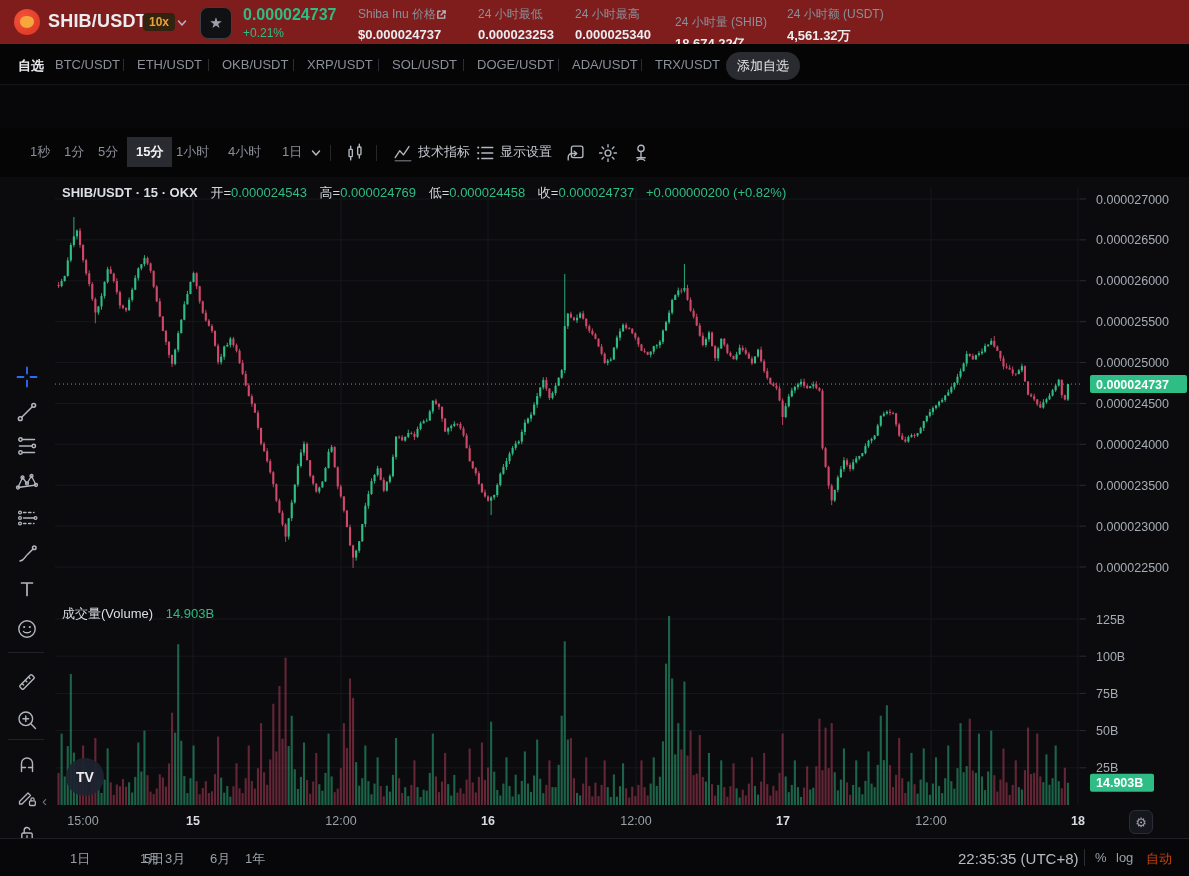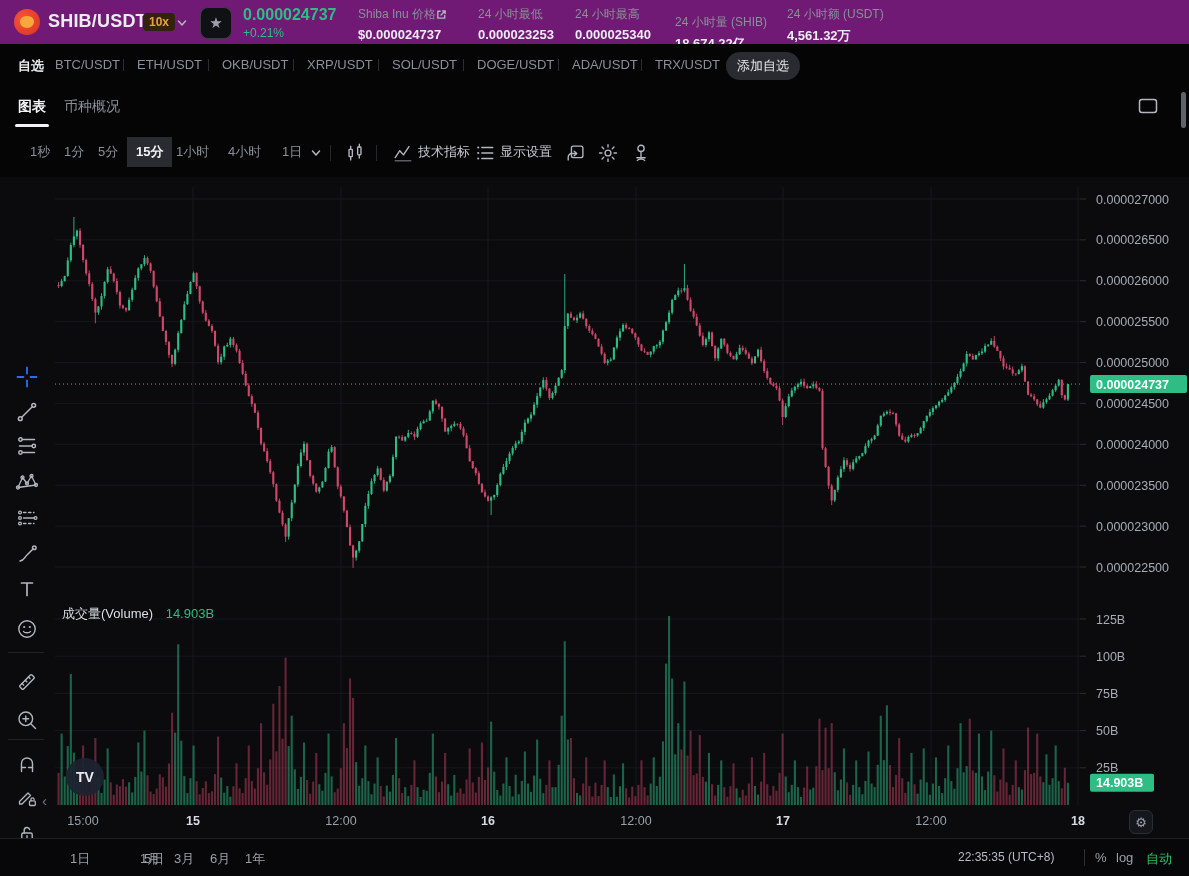--- a/index.html
+++ b/index.html
@@ -1,18 +1,18 @@
 <!DOCTYPE html>
 <html><head>
 <meta charset="utf-8">
 <style>
   html,body{margin:0;padding:0;background:#000;}
   .app{position:relative;width:1189px;height:876px;background:#070709;font-family:"Liberation Sans",sans-serif;color:#eaecef;overflow:hidden;}
   
-  .topbar{position:absolute;top:0;left:0;width:100%;height:44px;background:#701a75;}
+  .topbar{position:absolute;top:0;left:0;width:100%;height:44px;background:#7f1d1d;}
   .logo{position:absolute;left:14px;top:9px;width:26px;height:26px;border-radius:50%;background:radial-gradient(circle at 35% 35%,#f4543a,#d93321);}
   .logo .face{position:absolute;left:6px;top:7px;width:14px;height:12px;background:#f7a83c;border-radius:45% 45% 50% 50%;}
   .sym{position:absolute;left:48px;top:11px;font-size:18px;font-weight:bold;letter-spacing:.2px;}
   .levbadge{position:absolute;left:143px;top:13px;font-size:12px;font-weight:bold;color:#e8a33d;background:#33230e;border-radius:4px;padding:2px 6px;}
   .chev{position:absolute;width:12px;height:12px;}
   .starbtn{position:absolute;left:200px;top:7px;width:30px;height:30px;border:1px solid #3c3e44;border-radius:8px;display:flex;align-items:center;justify-content:center;color:#9ba0aa;font-size:15px;background:#101114;}
   .hprice{position:absolute;left:243px;top:6px;font-size:16px;font-weight:bold;color:#2ebd85;}
   .hchange{position:absolute;left:243px;top:26px;font-size:12px;color:#2ebd85;}
   .stat{position:absolute;top:6px;}
   .stat .lb{font-size:12px;color:#8b8f98;white-space:nowrap;display:flex;align-items:center;gap:0;}
@@ -55,25 +55,25 @@
   .legend .ch{color:#2ebd85;margin-left:8px;}
   .vollabel{position:absolute;left:62px;top:428px;font-size:13px;}
   .vollabel .lb{color:#dcdfe4;}
   .vollabel .vl{color:#2ebd85;margin-left:9px;}
   .tvmark{position:absolute;left:66px;top:581px;width:38px;height:38px;border-radius:50%;background:#1d2330;display:flex;align-items:center;justify-content:center;color:#fff;font-weight:bold;font-size:14px;opacity:.92;}
   .collapser{position:absolute;left:42px;top:615px;color:#76787f;font-size:15px;}
   .axgear{position:absolute;left:1129px;top:633px;width:22px;height:22px;border-radius:6px;background:#15171d;border:1px solid #2a2d35;color:#9aa0a8;font-size:13px;display:flex;align-items:center;justify-content:center;}
   
   .botbar{position:absolute;top:838px;left:0;width:100%;height:38px;background:#070709;border-top:1px solid #1e2026;}
   .range{position:absolute;top:11px;font-size:13px;color:#9aa0a8;}
-  .clock{position:absolute;left:958px;top:11px;font-size:12px;color:#b6bac3;}
+  .clock{position:absolute;left:958px;top:11px;font-size:15px;color:#b6bac3;}
   .bdiv{position:absolute;left:1084px;top:10px;width:1px;height:17px;background:#2b2d33;}
   .pctbtn{position:absolute;left:1095px;top:11px;font-size:13px;color:#9aa0a8;}
   .logbtn{position:absolute;left:1116px;top:11px;font-size:13px;color:#9aa0a8;}
-  .autobtn{position:absolute;left:1146px;top:11px;font-size:13px;color:#22c55e;}
+  .autobtn{position:absolute;left:1146px;top:11px;font-size:13px;color:#c2410c;}
   svg.ic{stroke:#b2b6bf;fill:none;stroke-width:1.5;stroke-linecap:round;stroke-linejoin:round;}
 </style>
 </head>
 <body>
 
 <div class="app">
 
   <div class="topbar">
     <div class="logo">
         <div class="face"></div>
@@ -129,31 +129,20 @@
     <div class="pair" style="left:392px;">SOL/USDT</div>
     <div class="pdiv" style="left:463px;"></div>
     <div class="pair" style="left:477px;">DOGE/USDT</div>
     <div class="pdiv" style="left:558px;"></div>
     <div class="pair" style="left:572px;">ADA/USDT</div>
     <div class="pdiv" style="left:641px;"></div>
     <div class="pair" style="left:655px;">TRX/USDT</div>
     <div class="addfav">添加自选</div>
   </div>
 
-  <div class="tabsrow">
-    <div class="tab1">图表</div>
-    <div class="tab1u"></div>
-    <div class="tab2">币种概况</div>
-    <div class="recticon">
-      <svg class="ic" width="20" height="16" viewBox="0 0 20 16">
-          <rect x="1.5" y="1.5" width="17" height="13" rx="2.5"></rect>
-        </svg>
-    </div>
-    <div class="scrollthumb"></div>
-  </div>
 
   <div class="toolrow">
     <div class="tv-int" style="left:30px;">1秒</div>
     <div class="tv-int" style="left:64px;">1分</div>
     <div class="tv-int" style="left:98px;">5分</div>
     <div class="tv-int active" style="left:127px;">15分</div>
     <div class="tv-int" style="left:176px;">1小时</div>
     <div class="tv-int" style="left:228px;">4小时</div>
     <div class="tv-int" style="left:282px;">1日</div>
     <svg class="chev ic" style="position:absolute;left:310px;top:19px;" viewBox="0 0 12 12">
@@ -1364,34 +1353,42 @@
           </svg></div>
       <div class="dicon" style="top:676px;">
         <svg class="ic" width="24" height="24" viewBox="0 0 24 24" style="stroke-width:1.3;">
             <path d="M3.5 11.5c2.3-3.7 5.4-5.6 8.5-5.6s6.2 1.9 8.5 5.6c-2.3 3.7-5.4 5.6-8.5 5.6s-6.2-1.9-8.5-5.6z"></path>
             <circle cx="12" cy="11.5" r="2.6"></circle>
             <path d="M16.8 20.2l4.4-2.6"></path>
           </svg></div>
 
     </div>
 
+    <div class="legend">
+      <span class="s">SHIB/USDT · 15 · OKX</span>
+      <span class="lb">开=</span><span class="vl">0.000024543</span>
+      <span class="lb">高=</span><span class="vl">0.000024769</span>
+      <span class="lb">低=</span><span class="vl">0.000024458</span>
+      <span class="lb">收=</span><span class="vl">0.000024737</span>
+      <span class="ch">+0.000000200 (+0.82%)</span>
+    </div>
     <div class="vollabel">
       <span class="lb">成交量(Volume)</span>
       <span class="vl">14.903B</span>
     </div>
     <div class="tvmark">TV</div>
     <div class="collapser">‹</div>
     <div class="axgear">⚙</div>
   </div>
 
   <div class="botbar">
     <div class="range" style="left:70px;">1日</div>
     <div class="range" style="left:108px;margin-left:36px;">5日</div>
     <div class="range" style="left:140px;">1月</div>
-    <div class="range" style="left:174px;">3月</div>
+    <div class="range" style="left:165px;">3月</div>
     <div class="range" style="left:210px;">6月</div>
     <div class="range" style="left:245px;">1年</div>
     <div class="clock">22:35:35 (UTC+8)</div>
     <div class="bdiv"></div>
     <div class="pctbtn">%</div>
     <div class="logbtn">log</div>
     <div class="autobtn">自动</div>
   </div>
 </div>
 

